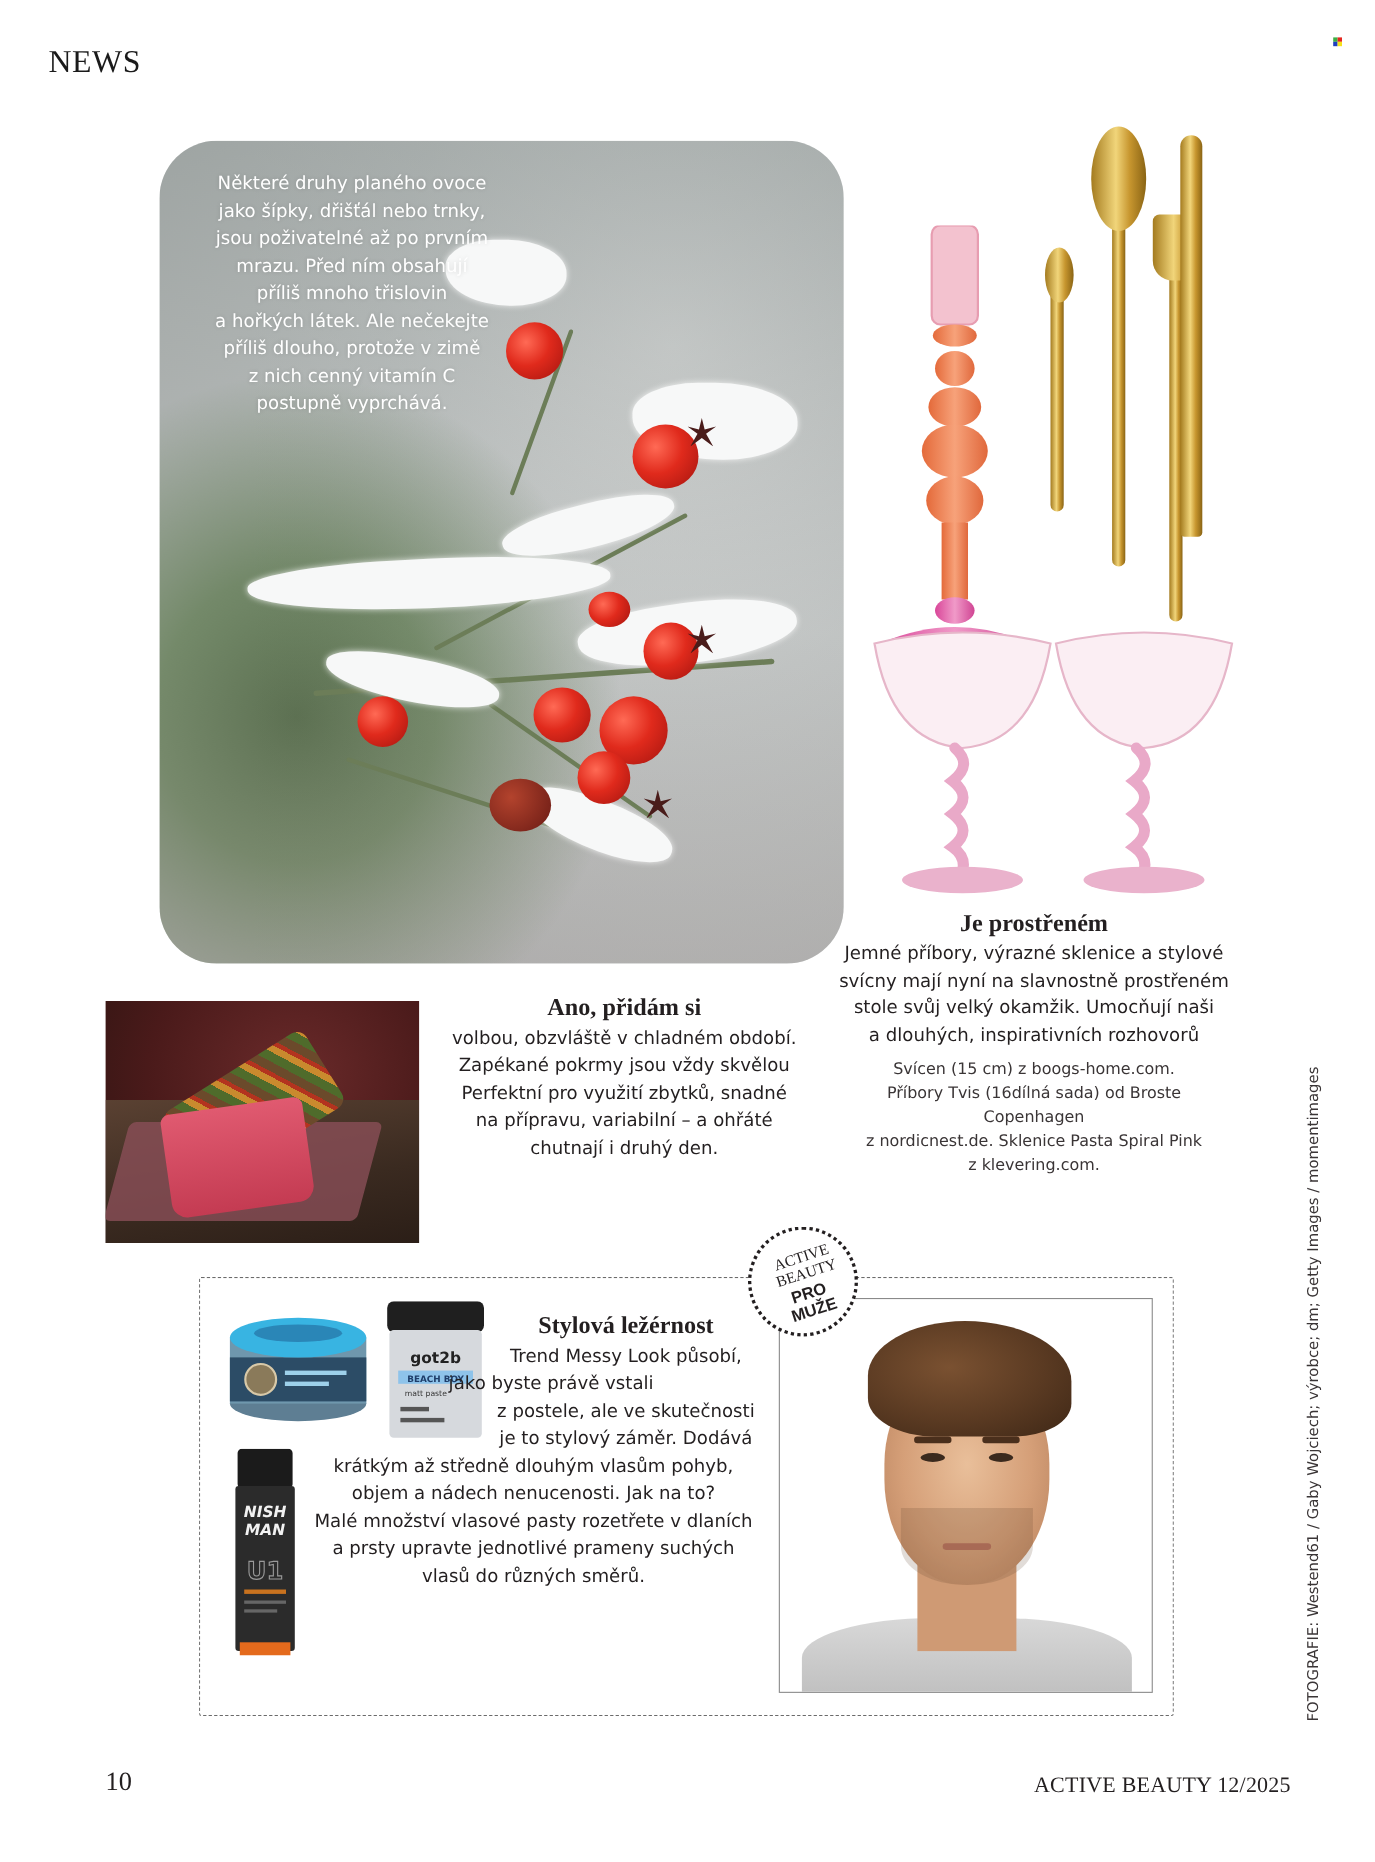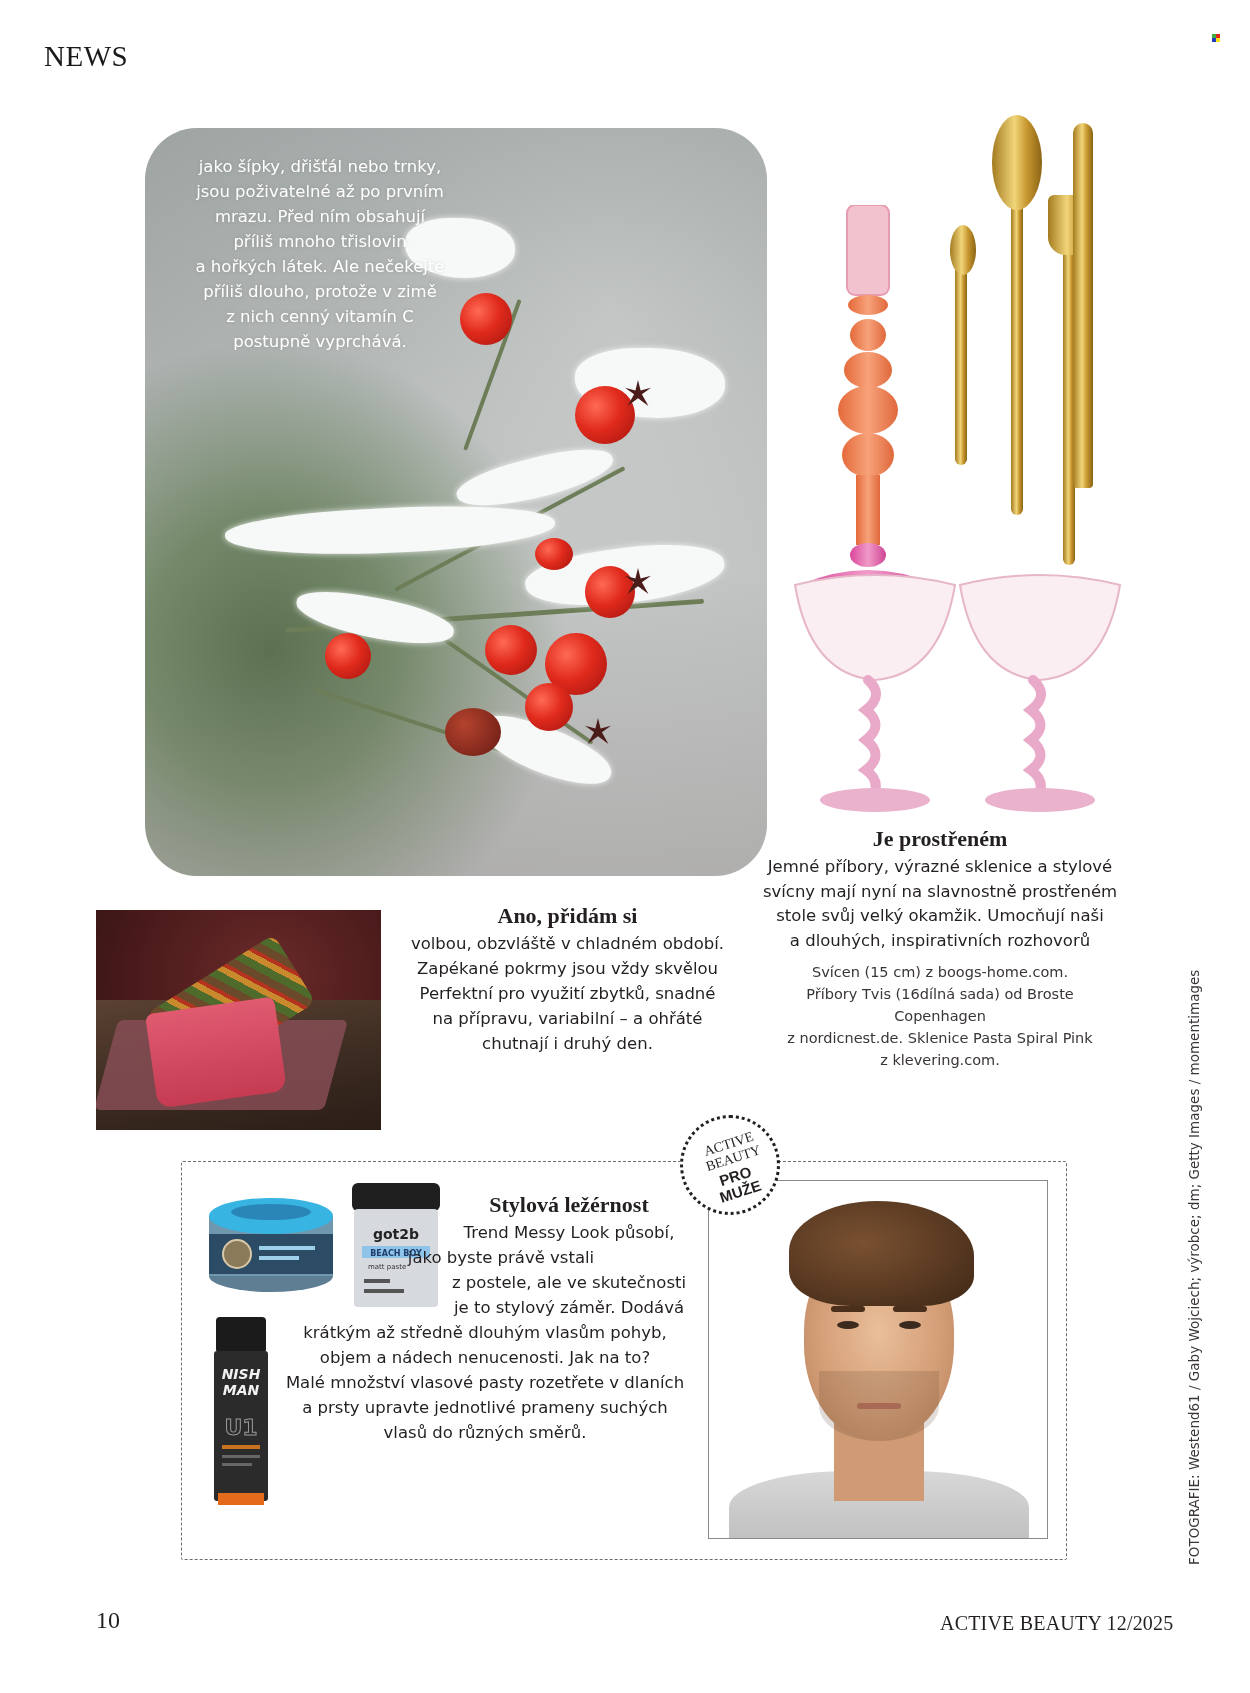--- a/index.html
+++ b/index.html
@@ -114,20 +114,21 @@
   <div class="sepal" style="left:480px;top:440px;"></div>
   <div class="berry" style="left:390px;top:410px;width:38px;height:32px;"></div>
   <div class="berry" style="left:180px;top:505px;width:46px;height:46px;"></div>
   <div class="berry" style="left:340px;top:497px;width:52px;height:50px;"></div>
   <div class="berry" style="left:400px;top:505px;width:62px;height:62px;"></div>
   <div class="berry" style="left:380px;top:555px;width:48px;height:48px;"></div>
   <div class="berry" style="left:300px;top:580px;width:56px;height:48px;background:radial-gradient(circle at 35% 35%, #b3432d, #6a1a14);"></div>
   <div class="sepal" style="left:440px;top:590px;"></div>
 
   <div class="rose-text">
+    <p>Některé druhy planého ovoce</p>
     <p>jako šípky, dřišťál nebo trnky,</p>
     <p>jsou poživatelné až po prvním</p>
     <p>mrazu. Před ním obsahují</p>
     <p>příliš mnoho třislovin</p>
     <p>a hořkých látek. Ale nečekejte</p>
     <p>příliš dlouho, protože v zimě</p>
     <p>z nich cenný vitamín C</p>
     <p>postupně vyprchává.</p>
   </div>
 </div>

